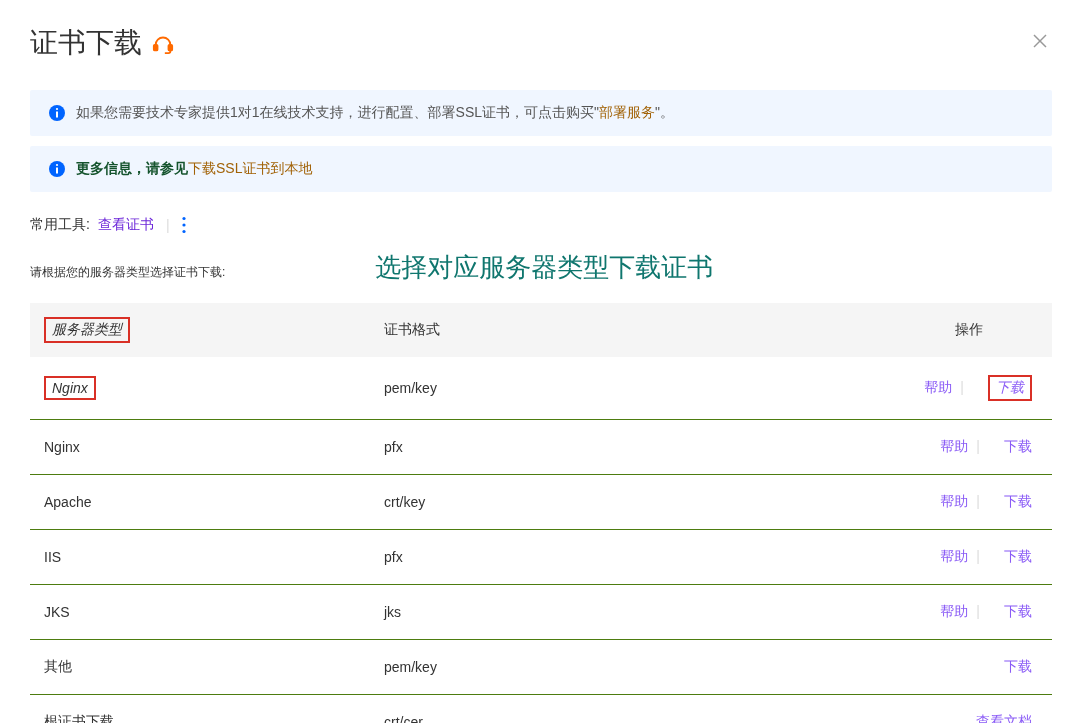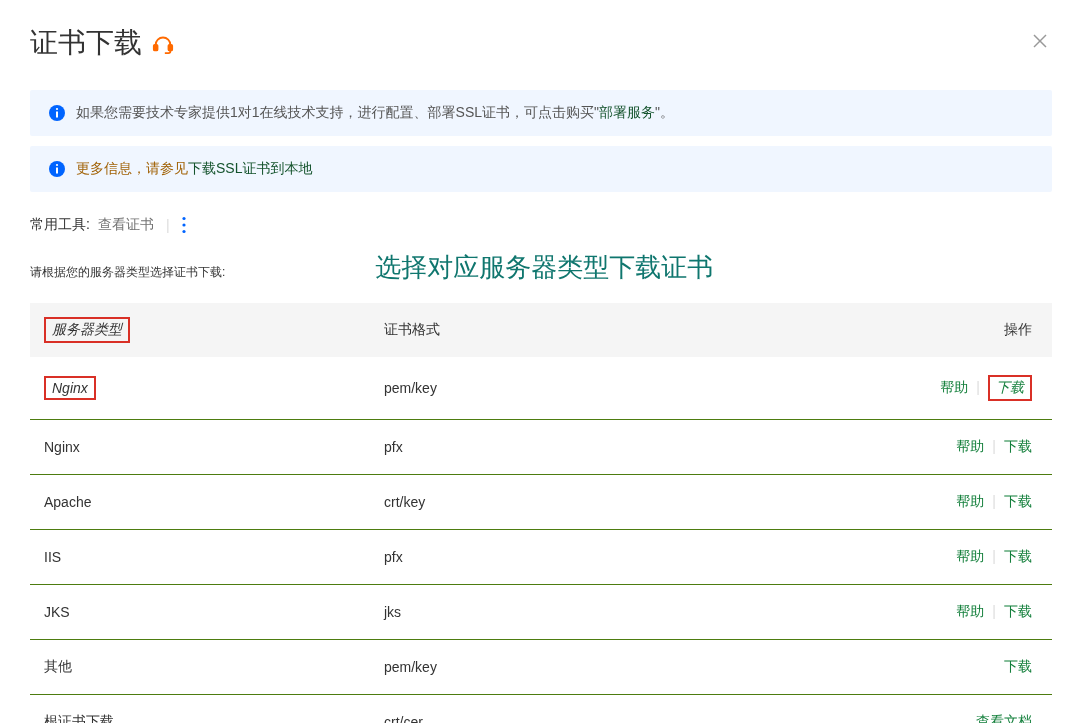--- a/index.html
+++ b/index.html
@@ -5,36 +5,36 @@
     * { box-sizing: border-box; margin: 0; padding: 0; }
     body { font-family: -apple-system, BlinkMacSystemFont, "PingFang SC", "Microsoft YaHei", sans-serif; background: #fff; color: #333; font-size: 14px; }
     .modal { width: 1082px; min-height: 723px; background: #fff; position: relative; padding: 24px 30px; }
     .header { display: flex; align-items: center; justify-content: space-between; margin-bottom: 28px; }
     .header-left { display: flex; align-items: center; gap: 10px; }
     .header-title { font-size: 28px; font-weight: 500; color: #333; }
     .headset-icon { color: #ff6a00; display: inline-flex; }
     .close-btn { cursor: pointer; color: #999; font-size: 18px; padding: 4px; }
     .info-box { background: #f0f6ff; border-radius: 2px; padding: 14px 18px; margin-bottom: 10px; display: flex; align-items: center; gap: 10px; font-size: 14px; color: #555; }
     .info-icon { color: #0064ff; display: inline-flex; flex-shrink: 0; }
-    .info-link { color: #14532d; }
-    .info-red { color: #a16207; }
+    .info-link { color: #a16207; }
+    .info-red { color: #14532d; font-weight: bold; }
     .tools-row { display: flex; align-items: center; gap: 4px; margin-top: 24px; margin-bottom: 16px; }
     .tools-label { color: #333; }
-    .tools-link { color: #737373; cursor: pointer; margin-left: 4px; }
+    .tools-link { color: #6d28d9; cursor: pointer; margin-left: 4px; }
     .divider { color: #ddd; margin: 0 8px; }
     .more-icon { color: #0064ff; cursor: pointer; display: inline-flex; }
     .section-row { display: flex; align-items: baseline; margin-bottom: 18px; gap: 150px; }
     .instruction { color: #333; font-size: 12px; }
     .red-annotation { color: #0f766e; font-size: 26px; font-weight: 400; }
     .table { width: 100%; border-collapse: collapse; }
     .table th { background: #f5f5f5; text-align: left; padding: 14px 14px; font-weight: 400; color: #333; font-size: 14px; }
     .table th:last-child { text-align: right; padding-right: 20px; }
     .table td { padding: 18px 14px; border-bottom: 1px solid #4d7c0f; color: #333; font-size: 14px; }
     .table td:last-child { text-align: right; padding-right: 20px; }
-    .action-link { color: #15803d; cursor: pointer; }
+    .action-link { color: #8b5cf6; cursor: pointer; margin-left: 16px; }
     .action-sep { color: #ddd; margin: 0 8px; }
     .red-box { border: 2px solid #d93026; padding: 2px 6px; display: inline-block; font-style: italic; }
     .th-inner-box { display: inline-block; }
   </style>
 </head>
 <body>
 
 <div class="modal">
   <div class="header">
     <div class="header-left">
@@ -98,21 +98,21 @@
   <div class="section-row">
     <span class="instruction">请根据您的服务器类型选择证书下载:</span>
     <span class="red-annotation">选择对应服务器类型下载证书</span>
   </div>
 
   <table class="table">
     <thead>
       <tr>
         <th style="width:340px;"><span class="red-box th-inner-box">服务器类型</span></th>
         <th>证书格式</th>
-        <th style="width:160px;">操作</th>
+        <th style="width:160px;text-align:center;">操作</th>
       </tr>
     </thead>
     <tbody id="tbody">
         <tr>
           <td><span class="red-box">Nginx</span></td>
           <td>pem/key</td>
           <td><span class="action-link">帮助</span><span class="action-sep">|</span><span class="action-link red-box">下载</span></td>
         </tr>
         <tr>
           <td>Nginx</td>

